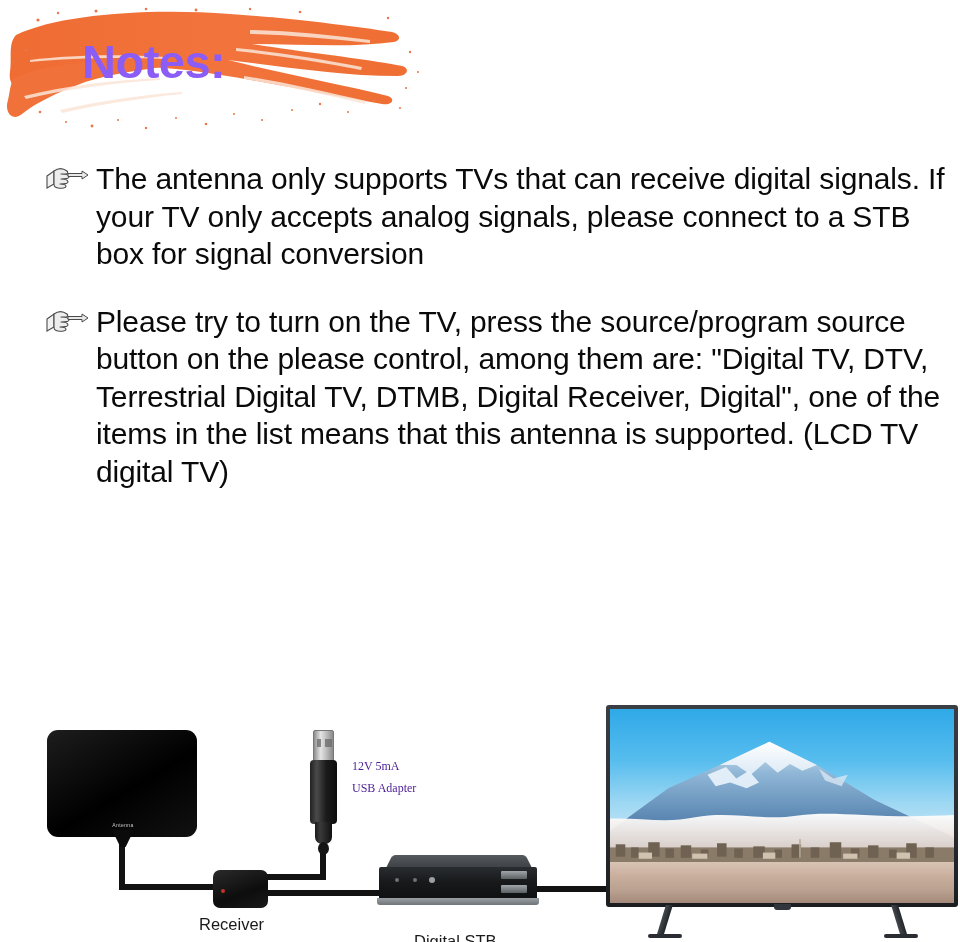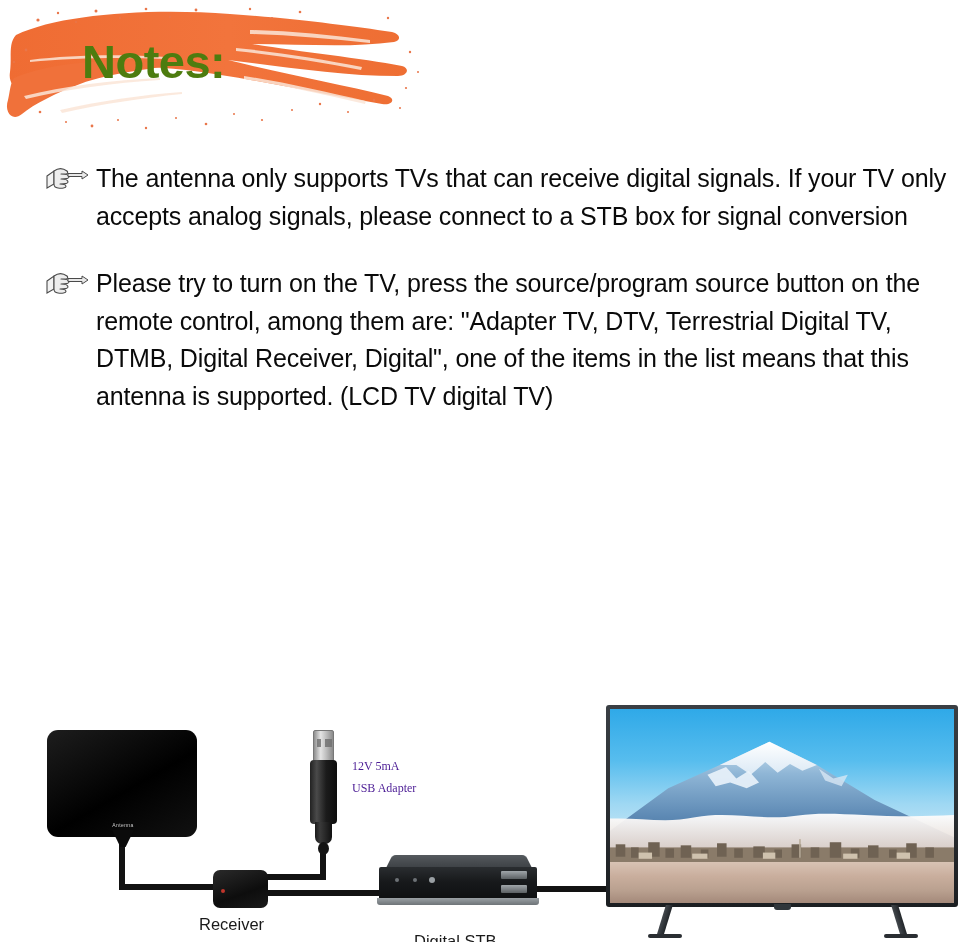--- a/index.html
+++ b/index.html
@@ -28,21 +28,21 @@
     position: absolute;
     left: 0;
     top: 0;
   }
   .banner-title {
     position: absolute;
     left: 82px;
     top: 38px;
     font-size: 47px;
     font-weight: bold;
-    color: #4d7c0f;
+    color: #8b5cf6;
     letter-spacing: -0.5px;
     line-height: 1;
     z-index: 3;
   }
 
   
   .notes {
     position: absolute;
     left: 44px;
     top: 160px;
@@ -54,21 +54,21 @@
     margin-bottom: 30px;
   }
   .note-icon {
     position: absolute;
     left: 0;
     top: 4px;
     width: 46px;
     height: 30px;
   }
   .note-text {
-    font-size: 25px;
+    font-size: 30px;
     line-height: 37.5px;
     color: #0a0a0a;
     letter-spacing: -0.15px;
     white-space: pre-wrap;
   }
 
   
   .diagram {
     position: absolute;
     left: 0;
@@ -466,21 +466,21 @@
       <svg width="46" height="30" viewBox="0 0 46 30">
         <path d="M3,12 L10,7 L10,20 L3,24 Z" fill="#f2f2f2" stroke="#4a4a4a" stroke-width="1.1"></path>
         <path d="M10,7 C14,4 19,4 23,7 C24,8 24,10 22,10 L17,10
                  C21,10 25,11 25,13 C25,15 21,15 17,15
                  C21,15 24,16 24,18 C24,20 20,20 16,20
                  C19,20 22,21 22,22.5 C22,24 18,24.5 14,24
                  C12,23.8 10,22.5 10,20 Z" fill="#ededed" stroke="#4a4a4a" stroke-width="1.1" stroke-linejoin="round"></path>
         <path d="M24,9.5 L38,9.5 L38,7 L44,11 L38,15 L38,12.5 L24,12.5 Z" fill="#e8e8e8" stroke="#4a4a4a" stroke-width="1"></path>
       </svg>
     </span>
-    <div class="note-text">Please try to turn on the TV, press the source/program source button on the remote control, among them are: "Adapter TV, DTV, Terrestrial Digital TV, DTMB, Digital Receiver, Digital", one of the items in the list means that this antenna is supported. (LCD TV digital TV)</div>
+    <div class="note-text">Please try to turn on the TV, press the source/program source button on the please control, among them are: "Digital TV, DTV, Terrestrial Digital TV, DTMB, Digital Receiver, Digital", one of the items in the list means that this antenna is supported. (LCD TV digital TV)</div>
   </div>
 
 
 </div>
 
 <div class="diagram">
 
   <div class="cable" style="left:119px; top:152px; width:6px; height:46px;"></div>
 
   <div class="cable" style="left:119px; top:194px; width:100px; height:6px;"></div>

